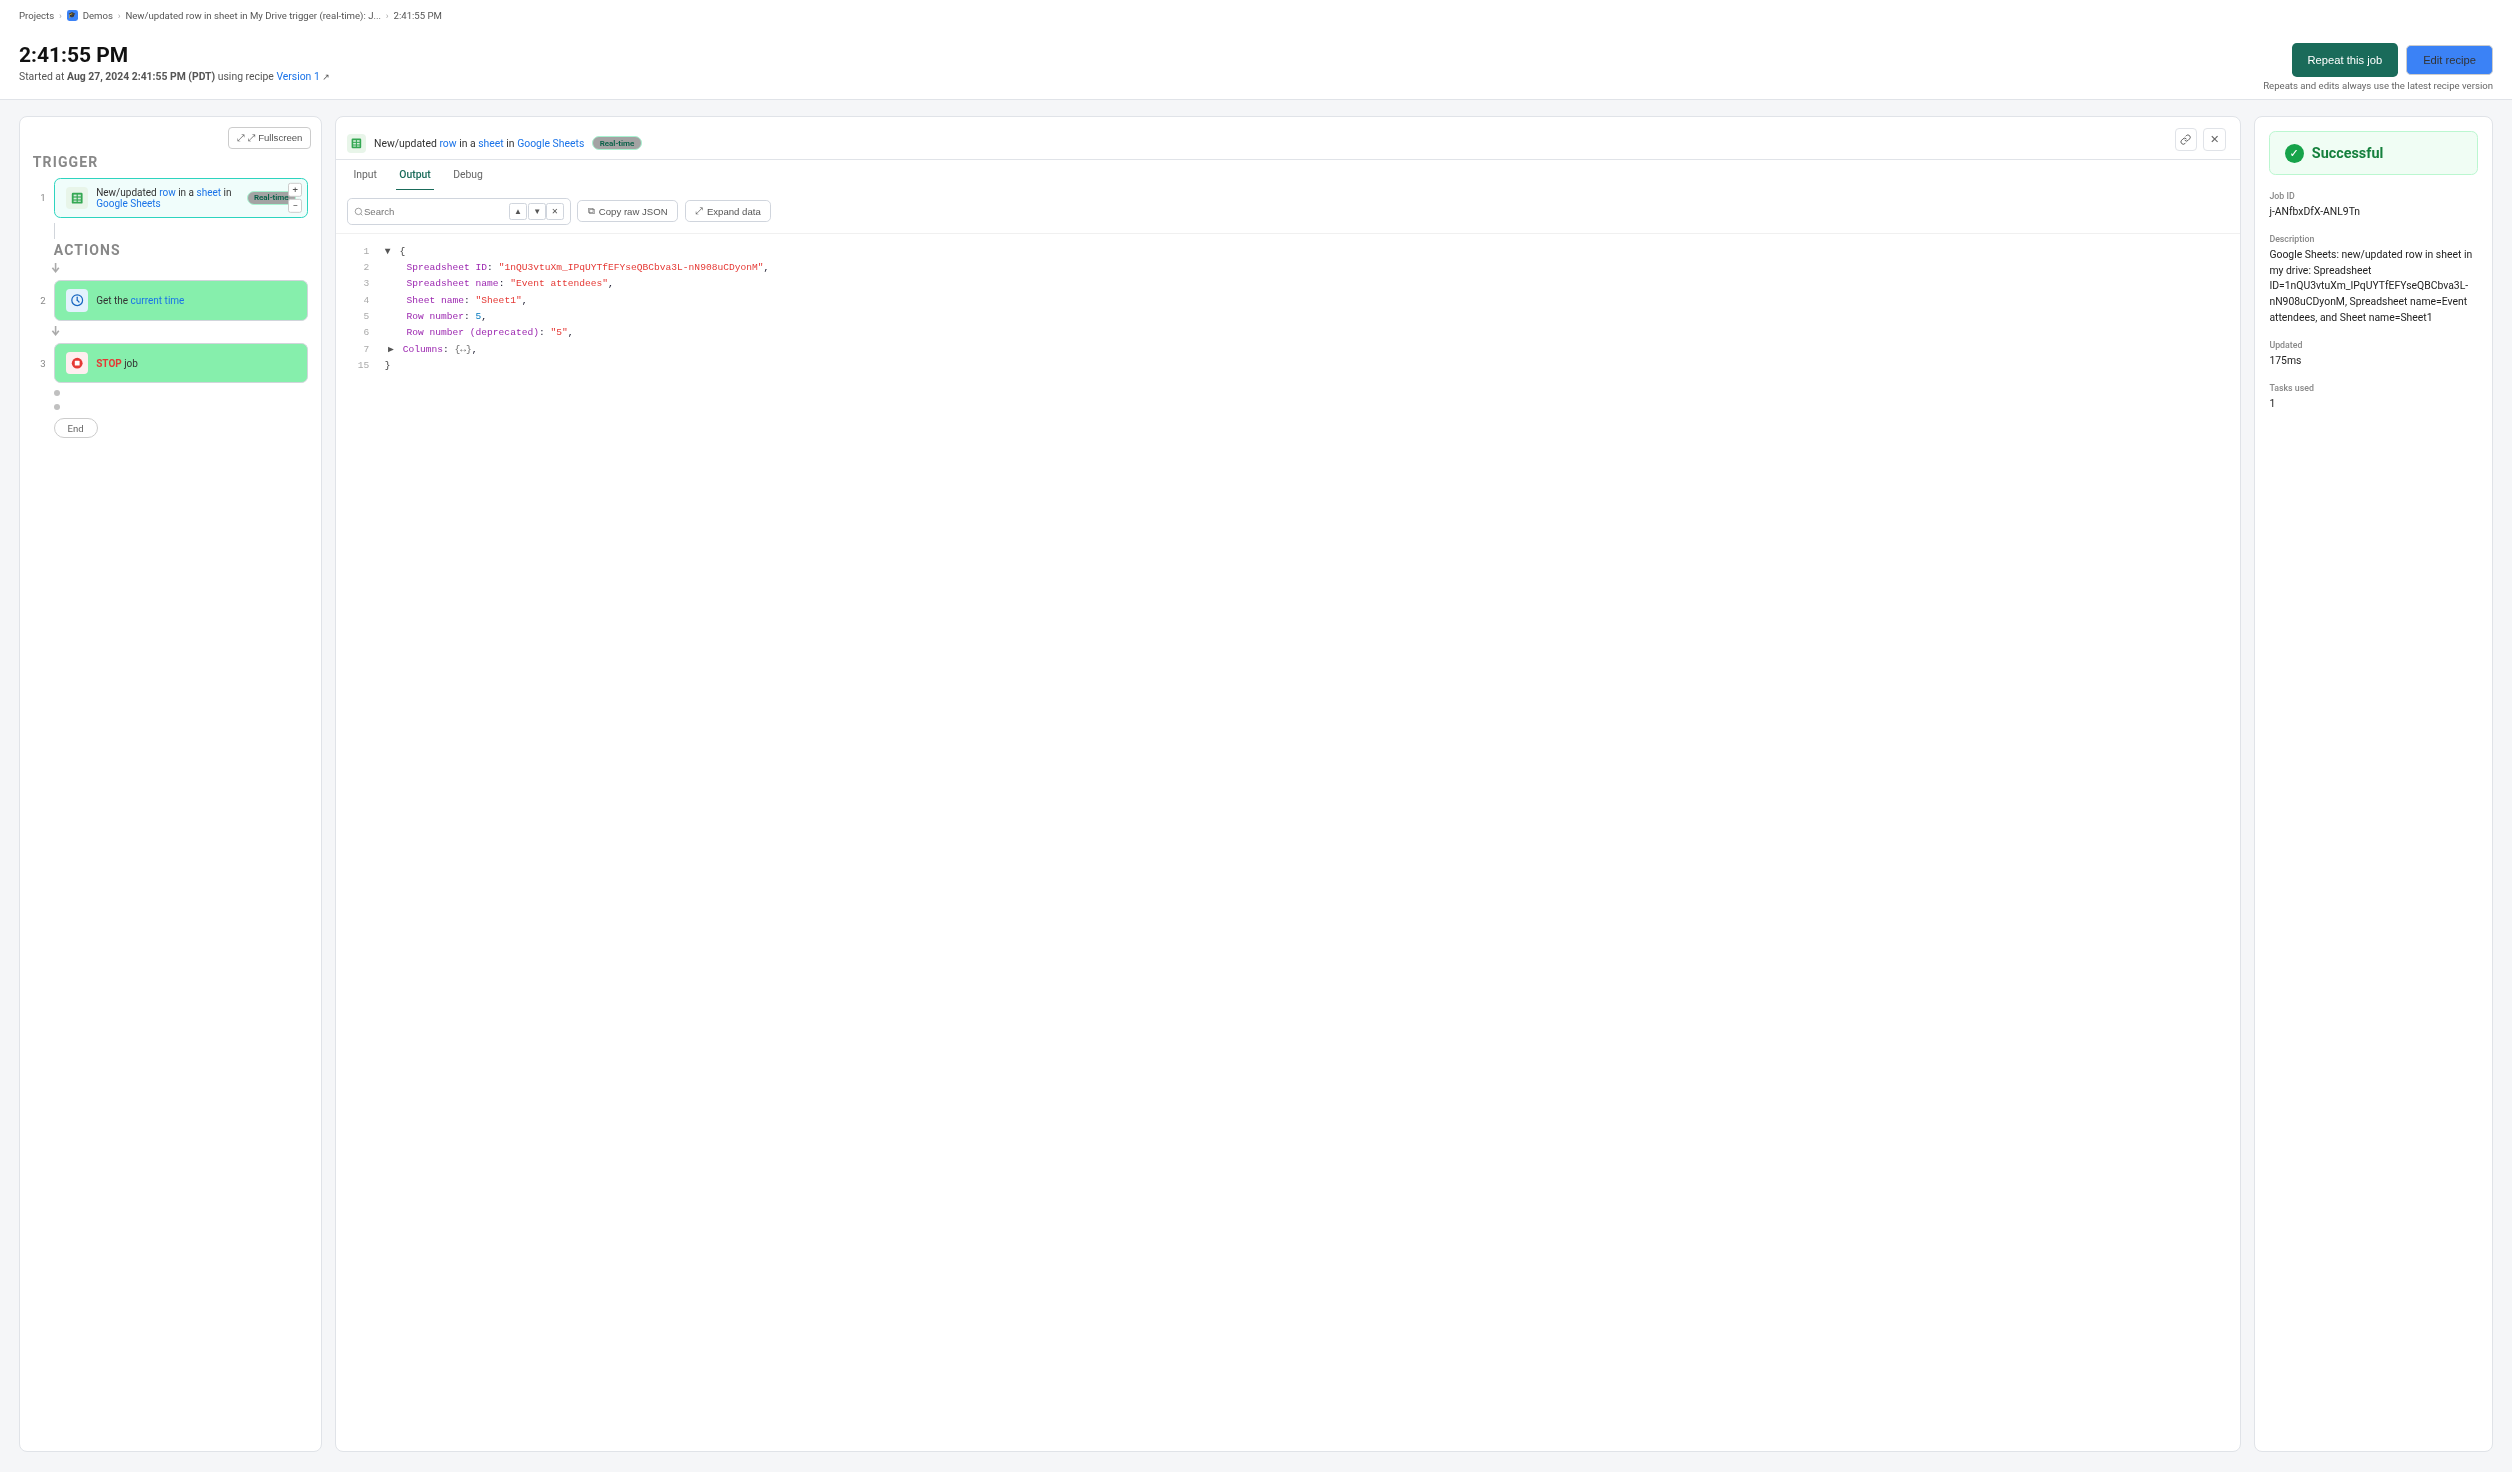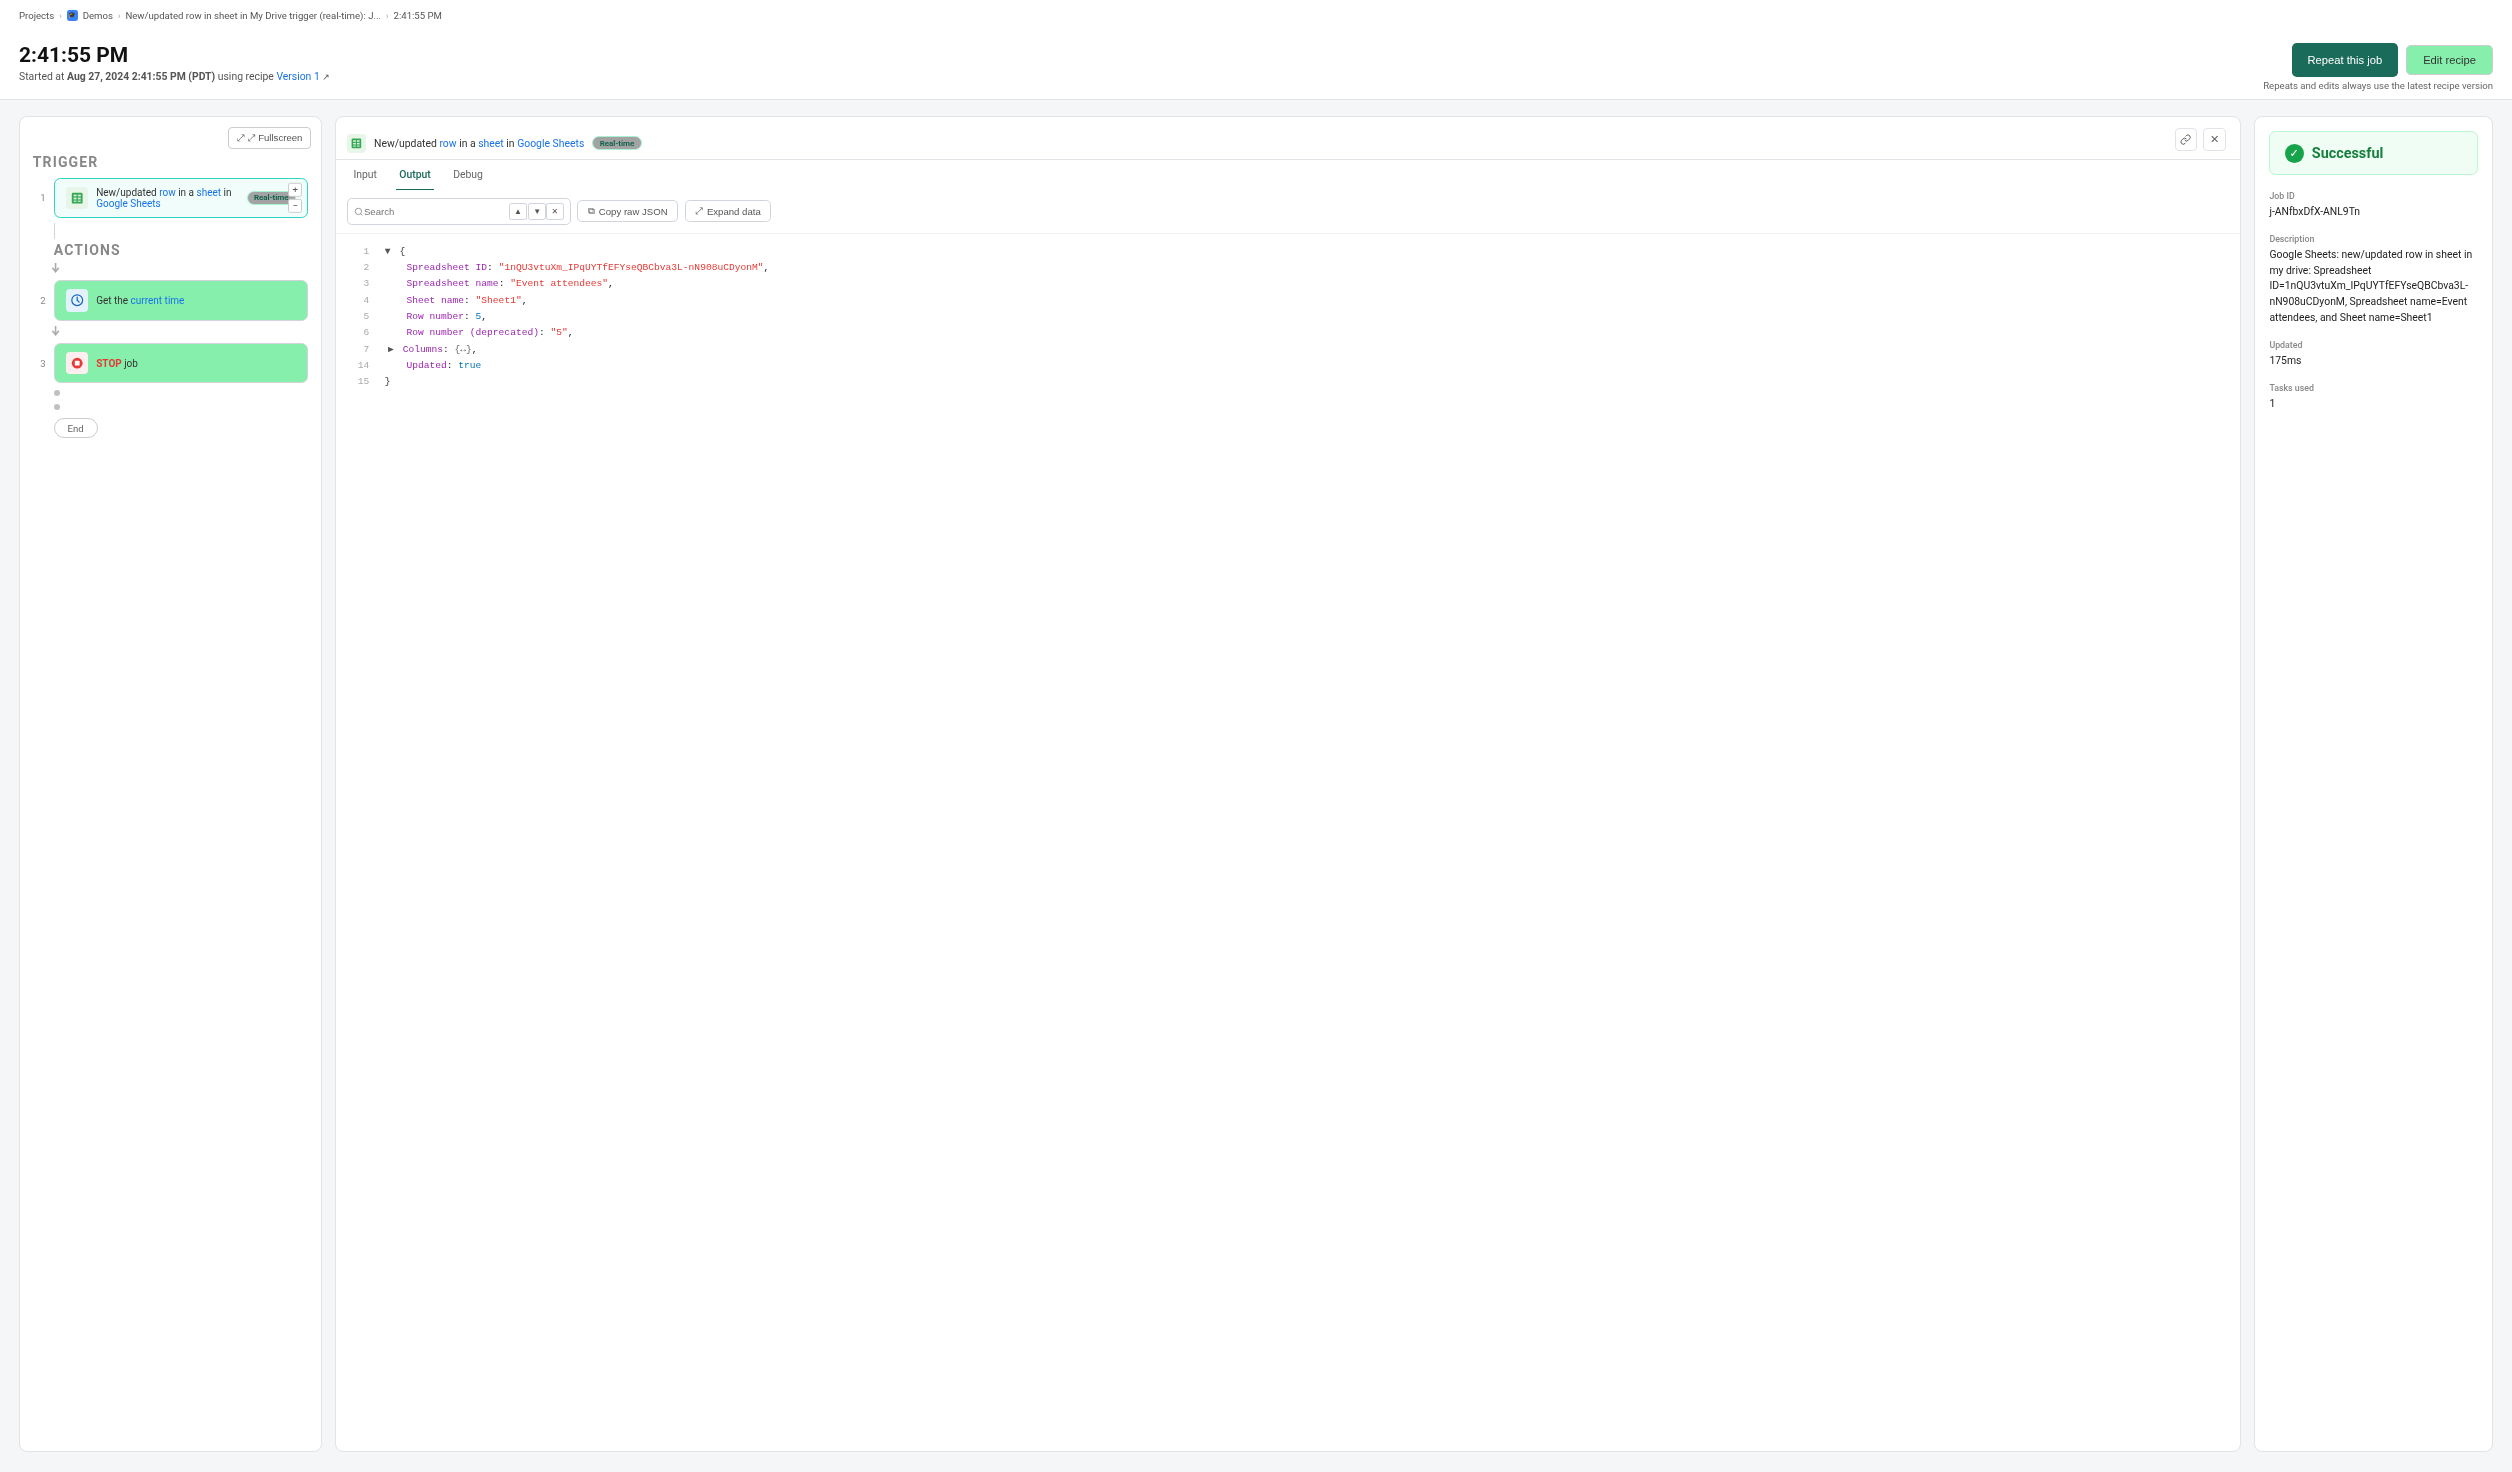--- a/index.html
+++ b/index.html
@@ -58,21 +58,21 @@
       background: #1a6b5a;
       color: white;
       border: none;
       border-radius: 4.8px;
       padding: 11px 16px;
       font-size: 11.2px;
       font-weight: 500;
       cursor: pointer;
     }
     .btn-secondary {
-      background: #86efac;
+      background: #3b82f6;
       color: #333;
       border: 0.8px solid #ccc;
       border-radius: 4.8px;
       padding: 8px 16px;
       font-size: 11.2px;
       font-weight: 500;
       cursor: pointer;
     }
     .main-content {
       display: flex;
@@ -642,25 +642,20 @@
         <span class="ln">6</span>
         <span style="display:inline-block;width:16px;"></span>
         <span class="j-key">Row number (deprecated)</span><span>: </span><span class="j-string">"5"</span><span>,</span>
       </div>
       <div>
         <span class="ln">7</span>
         <span class="j-arrow" style="margin-left:3.2px;">▶</span>
         <span class="j-key">Columns</span><span>: </span><span style="color:#666;">{↔}</span><span>,</span>
       </div>
       <div>
-        <span class="ln">14</span>
-        <span style="display:inline-block;width:16px;"></span>
-        <span class="j-key">Updated</span><span>: </span><span class="j-bool">true</span>
-      </div>
-      <div>
         <span class="ln">15</span>
         <span class="j-brace">}</span>
       </div>
     </div>
   </div>
 
   <div class="info-panel">
     <div class="success-banner">
       <div class="success-icon">✓</div>
       <span class="success-text">Successful</span>

